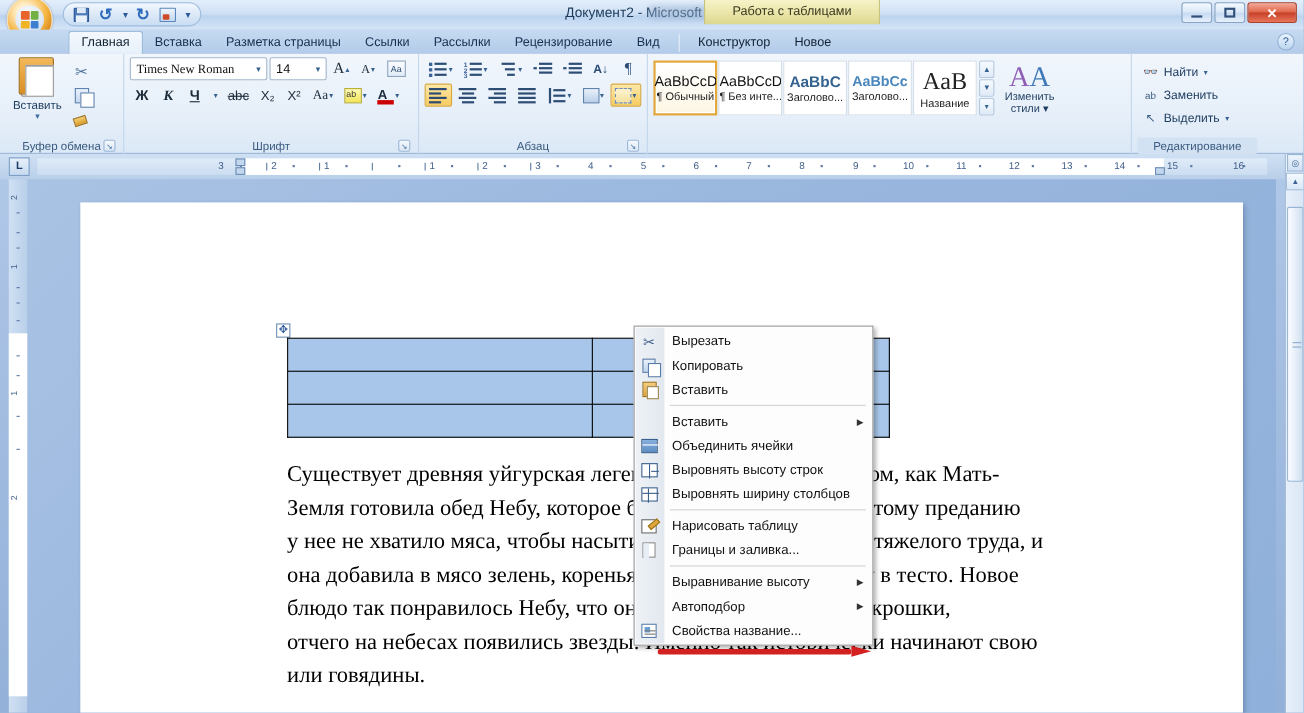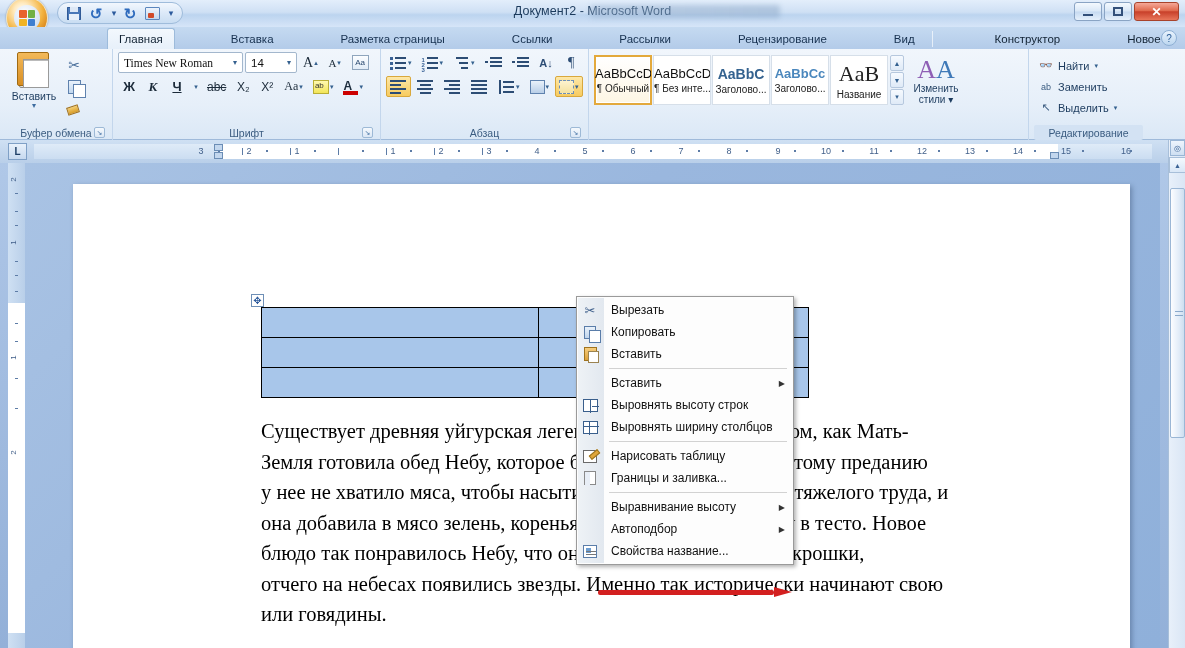--- a/index.html
+++ b/index.html
@@ -96,21 +96,20 @@
   
   .tabstrip {
     position:absolute; left:0; top:27px; width:1185px; height:22px;
     background: linear-gradient(180deg,#c5daf1 0%,#b3cbe9 100%);
     display:flex; align-items:flex-end; padding-left:62px;
   }
   .tab {
     height:21px; padding:0 11px; font-size:11.5px; color:#16304f;
     display:flex; align-items:center; border-radius:3px 3px 0 0;
     white-space:nowrap;
-    margin-left:45px;
   }
   .tab.active {
     background: linear-gradient(180deg,#f3f8fd 0%,#e7f0fa 100%);
     border:1px solid #9dbbdb; border-bottom:none; color:#123;
   }
   .tab.ctx { color:#123; }
   .tab-sep { width:1px; height:16px; background:rgba(255,255,255,.65); margin:0 6px 2px; }
   .help-orb {
     position:absolute; right:8px; top:3px; width:16px;height:16px;border-radius:50%;
     background:linear-gradient(180deg,#e9f3fd,#bcd6ef); border:1px solid #8fb0d4;
@@ -425,20 +424,21 @@
         <span class="ico-prev"></span>
       </div>
       <div class="qat-btn" style="width:12px">
         <span class="qat-more">▾</span>
       </div>
     </div>
 
     <div class="win-title">Документ2 - Microsoft Word</div>
     <div class="title-ghost"></div>
 
+    <div class="ctx-tabgroup">Работа с таблицами</div>
 
     <div class="win-ctrls">
       <div class="wbtn">
           <span class="min"></span>
         </div>
       <div class="wbtn">
           <span class="max"></span>
         </div>
       <div class="wbtn close">
           <span>✕</span>
@@ -858,20 +858,26 @@
     </div>
 
     <div class="ctx-sep"></div>
 
     <div class="ctx-item">
       <span>Вставить</span>
       <span class="arrow">▶</span>
     </div>
     <div class="ctx-item">
       <span class="ci">
+          <span class="mi-merge"></span>
+        </span>
+      <span>Объединить ячейки</span>
+    </div>
+    <div class="ctx-item">
+      <span class="ci">
           <span class="mi-rowh"></span>
         </span>
       <span>Выровнять высоту строк</span>
     </div>
     <div class="ctx-item">
       <span class="ci">
           <span class="mi-colw"></span>
         </span>
       <span>Выровнять ширину столбцов</span>
     </div>

